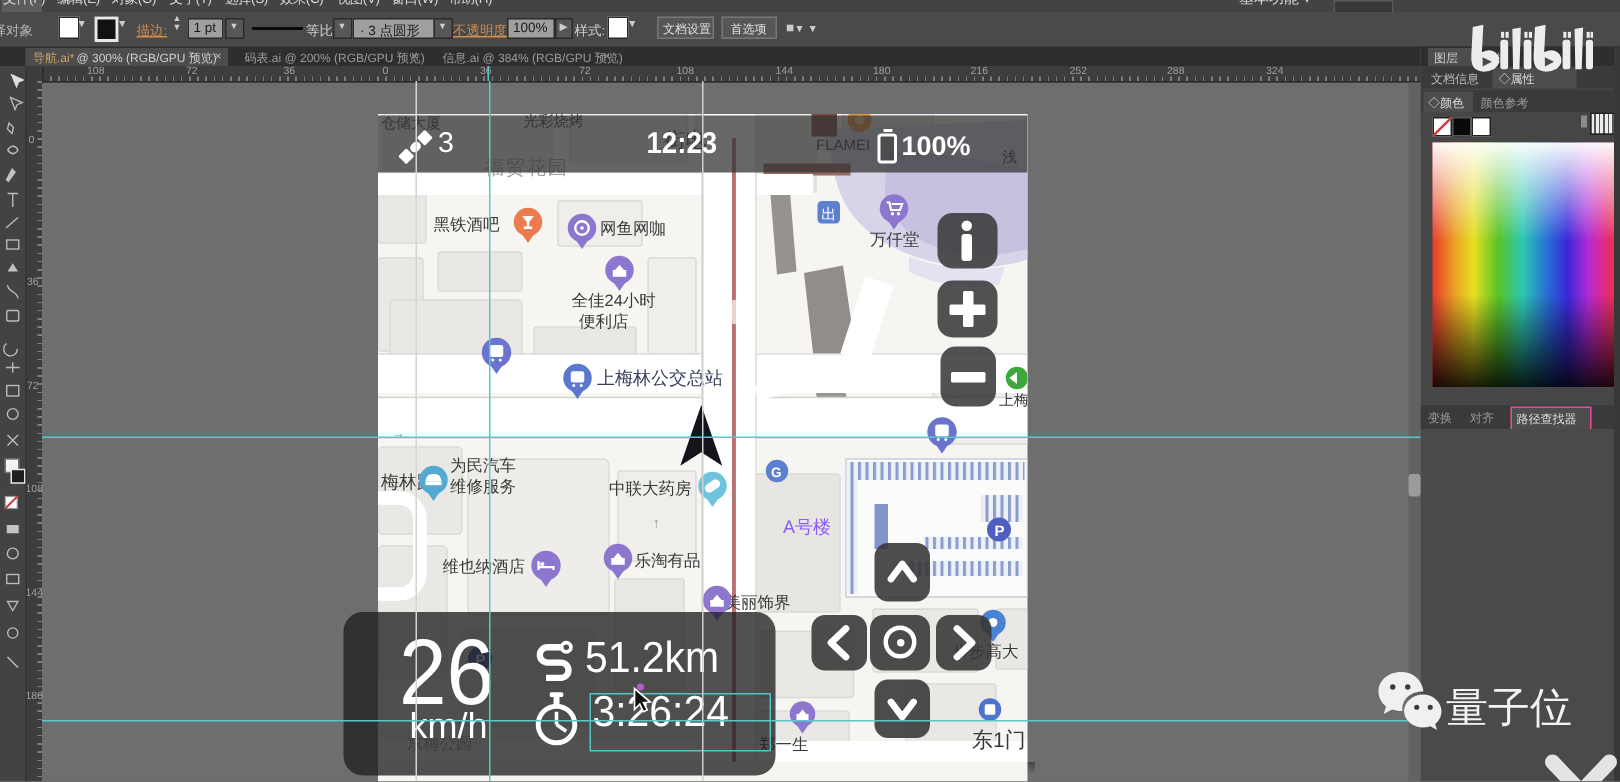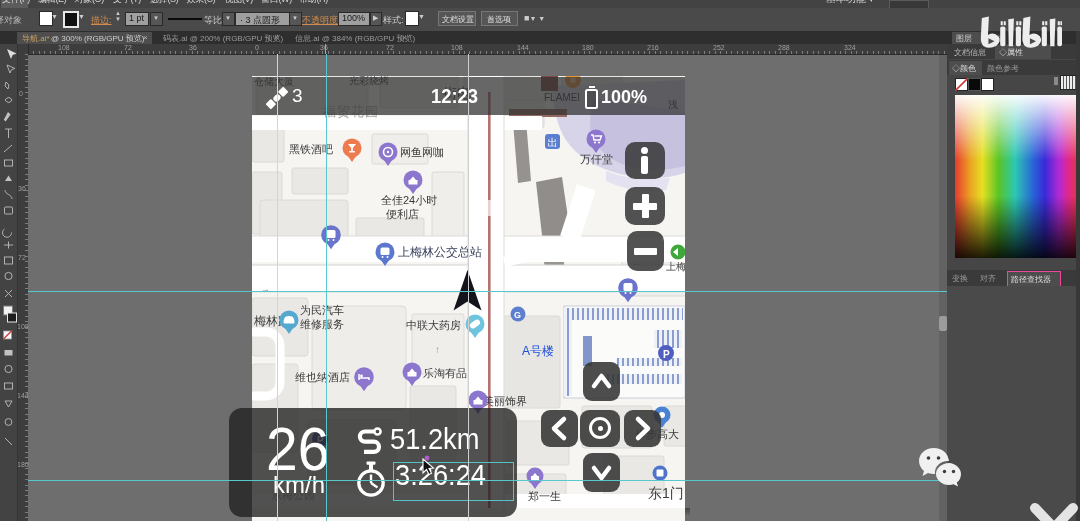--- a/index.html
+++ b/index.html
@@ -289,24 +289,24 @@
   <div class="tx" style="left:9px;top:208px;font-size:9px;color:#8a8a8a;">→</div>
   <div class="tx" style="left:414px;top:184px;font-size:10px;color:#3a3a3a;">上梅</div>
   <div class="tx" style="left:380px;top:182px;font-size:9px;color:#8a8a8a;">←</div>
   <div class="tx" style="left:48px;top:227px;font-size:11px;color:#3a3a3a;">为民汽车</div>
   <div class="tx" style="left:48px;top:241px;font-size:11px;color:#3a3a3a;">维修服务</div>
   <div class="tx" style="left:154px;top:242px;font-size:11px;color:#3a3a3a;">中联大药房</div>
   <div class="tx" style="left:183px;top:268px;font-size:10px;color:#9a9a9a;">↑</div>
   <div class="tx" style="left:43px;top:294px;font-size:11px;color:#3a3a3a;">维也纳酒店</div>
   <div class="tx" style="left:171px;top:290px;font-size:11px;color:#3a3a3a;">乐淘有品</div>
   <div class="tx" style="left:231px;top:318px;font-size:11px;color:#3a3a3a;">美丽饰界</div>
-  <div class="tx" style="left:270px;top:267px;font-size:12px;color:#1d4ed8;">A号楼</div>
+  <div class="tx" style="left:270px;top:267px;font-size:12px;color:#8b5cf6;">A号楼</div>
   <div class="tx" style="left:383px;top:351px;font-size:11px;color:#3a3a3a;">步步高大</div>
   <div class="tx" style="left:396px;top:409px;font-size:14px;color:#3a3a3a;">东1门</div>
-  <div class="tx" style="left:276px;top:413px;font-size:11px;color:#3a3a3a;">郑一生</div>
+  <div class="tx" style="left:254px;top:413px;font-size:11px;color:#3a3a3a;">郑一生</div>
   <div class="tx" style="left:19px;top:412px;font-size:11px;color:#b0aeab;">东梅公园</div>
 
   <svg width="433" height="432" style="position:absolute;left:0;top:0">
 
     <g>
 
       <circle cx="321" cy="4" r="8" fill="#e8953a"></circle>
           <circle cx="321" cy="4" r="3" fill="#f6c98e"></circle>
 
       <path d="M95.5,79.5 h9 l-4.5,6.5 z" fill="#ed7b4e"></path>
@@ -500,20 +500,21 @@
 <svg class="ab" style="left:917px;top:445px;z-index:60;" width="48" height="45" viewBox="0 0 48 45">
   <g fill="#f0f0f0">
     <path d="M17,3 C8,3 2,9 2,16 c0,4 2,7.5 5,10 l-1.5,5 5.5,-3 c2,0.6 4,1 6,1 l1,0 c-1,-7 5,-13 13,-13 l1,0 C31,8 25,3 17,3 z"></path>
     <circle cx="11.5" cy="13" r="1.8" fill="#3c3c3c"></circle>
     <circle cx="21.5" cy="13" r="1.8" fill="#3c3c3c"></circle>
     <path d="M32,18 c-7,0 -13,5 -13,11 c0,6 6,11 13,11 c1.6,0 3.2,-0.3 4.6,-0.8 l4.4,2.4 -1.2,-4 c2.6,-2 4.2,-5 4.2,-8.6 c0,-6 -6,-11 -12,-11 z"></path>
     <circle cx="27.5" cy="26.5" r="1.7" fill="#3c3c3c"></circle>
     <circle cx="36.5" cy="26.5" r="1.7" fill="#3c3c3c"></circle>
   </g>
 </svg>
+<div class="tx" style="left:964px;top:453px;font-size:28px;color:#f2f2f2;z-index:60;">量子位</div>
 <svg class="ab" style="left:1026px;top:501px;z-index:60;" width="54" height="20" viewBox="0 0 54 20">
   <g stroke="#e4e4e4" stroke-width="10" stroke-linecap="round">
     <line x1="9" y1="7" x2="28" y2="27"></line>
     <line x1="47" y1="7" x2="28" y2="27"></line>
   </g>
 </svg>
 
 </div>
 
 </body></html>

